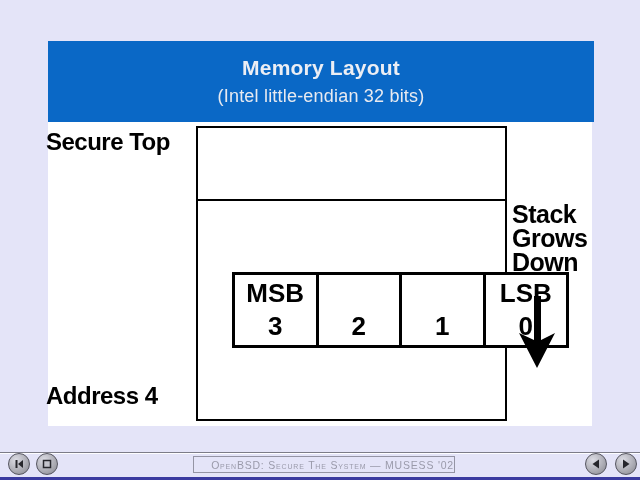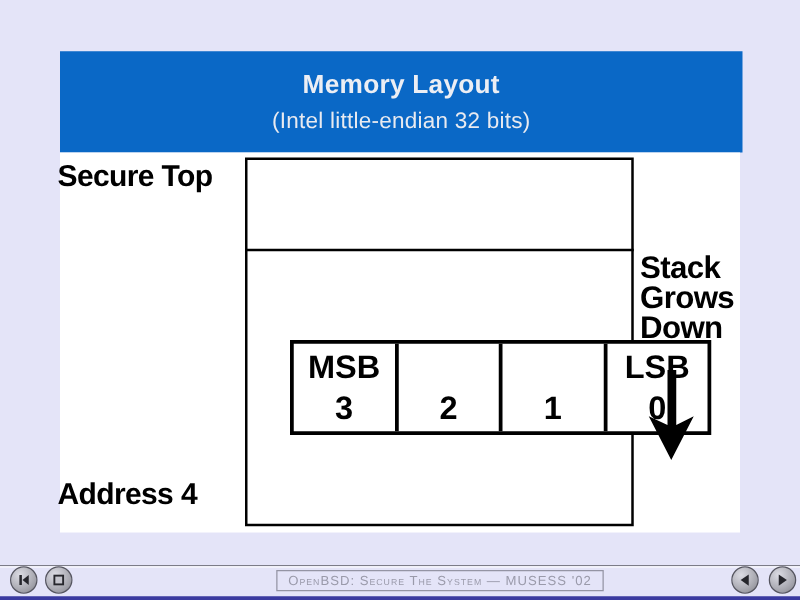--- a/index.html
+++ b/index.html
@@ -73,21 +73,21 @@
     display:flex;align-items:center;justify-content:center;
     cursor:pointer;
   }
   #btn-skip{left:8px;}
   #btn-stop{left:36px;}
   #btn-prev{left:585px;}
   #btn-next{left:615px;}
   .status-box{
     position:absolute;left:193px;top:456px;width:262px;height:17px;
     border:1px solid #9494a4;box-sizing:border-box;
-    display:flex;align-items:center;justify-content:center;overflow:hidden;margin-left:28px;
+    display:flex;align-items:center;justify-content:flex-end;overflow:hidden;
   }
   .status-text{
     font-size:10.5px;color:#9a9aaa;font-variant:small-caps;
     letter-spacing:.8px;white-space:nowrap;
   }
   .bottom-strip{position:absolute;left:0;top:477px;width:640px;height:3px;background:#3a3aa0;}
 </style>
 </head>
 <body>
 

